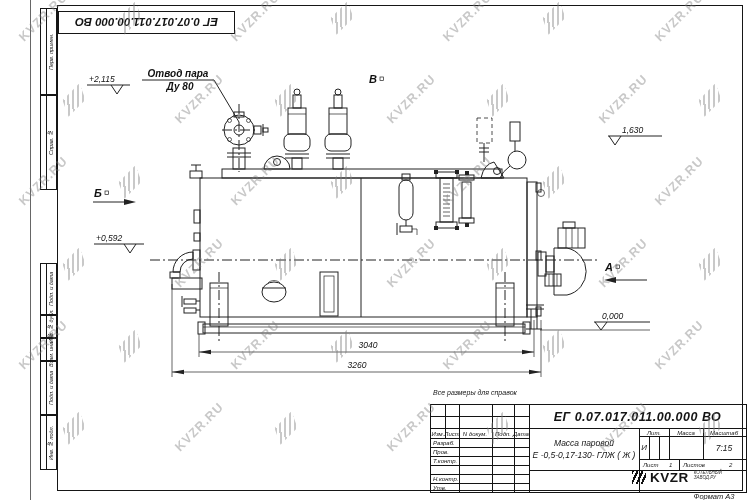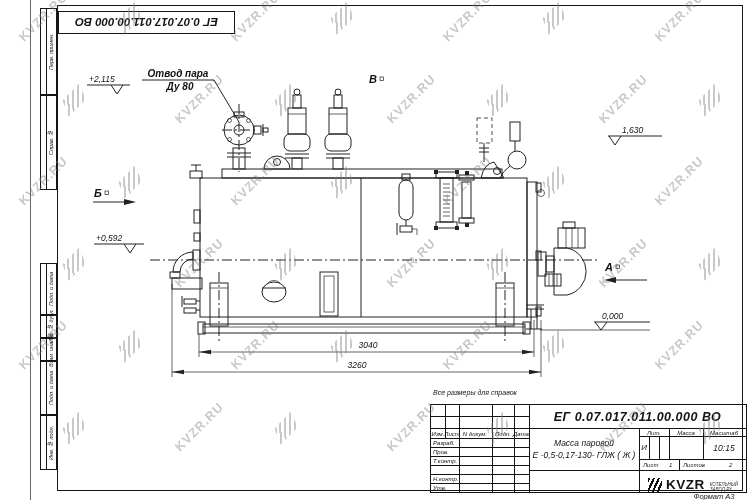--- a/index.html
+++ b/index.html
@@ -32,21 +32,21 @@
   .tb{position:absolute;left:430px;top:404px;width:315px;height:87px;border:1.6px solid #141414;
       box-sizing:content-box;z-index:3;font-style:italic}
   .tb .vl{position:absolute;width:0;border-left:1px solid #141414}
   .tb .hl{position:absolute;height:0;border-top:1px solid #141414}
   .tb .t{position:absolute;white-space:nowrap;font-size:6px;line-height:1}
   .tb .tc{transform:translateX(-50%)}
   .docnum{position:absolute;left:98px;top:0;width:217px;height:23px;display:flex;align-items:center;justify-content:center;
           font:italic bold 12.5px "Liberation Sans",sans-serif;letter-spacing:.5px}
   .pname{position:absolute;left:98px;top:23px;width:110px;height:42px;display:flex;flex-direction:column;
          align-items:center;justify-content:center;gap:2px;font:italic 8.5px "Liberation Sans",sans-serif;text-align:center}
-  .logo-cell{position:absolute;left:212px;top:65px;width:107px;height:22px;display:flex;align-items:flex-end}
+  .logo-cell{position:absolute;left:196px;top:65px;width:107px;height:22px;display:flex;align-items:flex-start}
   .logo-icon{width:14px;height:14px;margin-left:5px;
              background:repeating-linear-gradient(115deg,#111 0 2px,transparent 2px 4.5px)}
   .logo-word{font:bold 13.5px "Liberation Sans",sans-serif;font-style:normal;letter-spacing:.5px;margin-left:4px}
   .logo-sub{margin-left:5px;display:flex;flex-direction:column;font:italic 4.5px "Liberation Sans",sans-serif;color:#333}
   .fmt{position:absolute;left:664px;top:491.5px;width:100px;text-align:center;font:italic 7.5px "Liberation Sans",sans-serif;z-index:3}
   .note{position:absolute;left:433px;top:389px;font:italic 7px "Liberation Sans",sans-serif;z-index:3}
 
   
   .wm-layer{position:absolute;left:0;top:0;width:750px;height:500px;z-index:6;pointer-events:none}
   .wm-text{position:absolute;transform:rotate(-45deg);font:bold 12.5px "Liberation Sans",sans-serif;
@@ -384,21 +384,21 @@
 
     <div class="pname">
       <span>Масса паровой</span>
       <span>Е -0,5-0,17-130- ГЛЖ ( Ж )</span>
     </div>
 
     <span class="t tc" style="left:223px;top:25px">Лит.</span>
     <span class="t tc" style="left:255px;top:25px">Масса</span>
     <span class="t tc" style="left:293px;top:25px">Масштаб</span>
     <span class="t tc" style="left:213px;top:39px;font-size:8px">И</span>
-    <span class="t tc" style="left:293px;top:39px;font-size:8.5px">10:15</span>
+    <span class="t tc" style="left:293px;top:39px;font-size:8.5px">7:15</span>
 
     <span class="t" style="left:212px;top:57px">Лист</span>
     <span class="t" style="left:238px;top:57px">1</span>
     <span class="t" style="left:252px;top:57px">Листов</span>
     <span class="t" style="left:298px;top:57px">2</span>
 
     <div class="logo-cell">
       <div class="logo-icon"></div>
       <span class="logo-word">KVZR</span>
       <span class="logo-sub">

